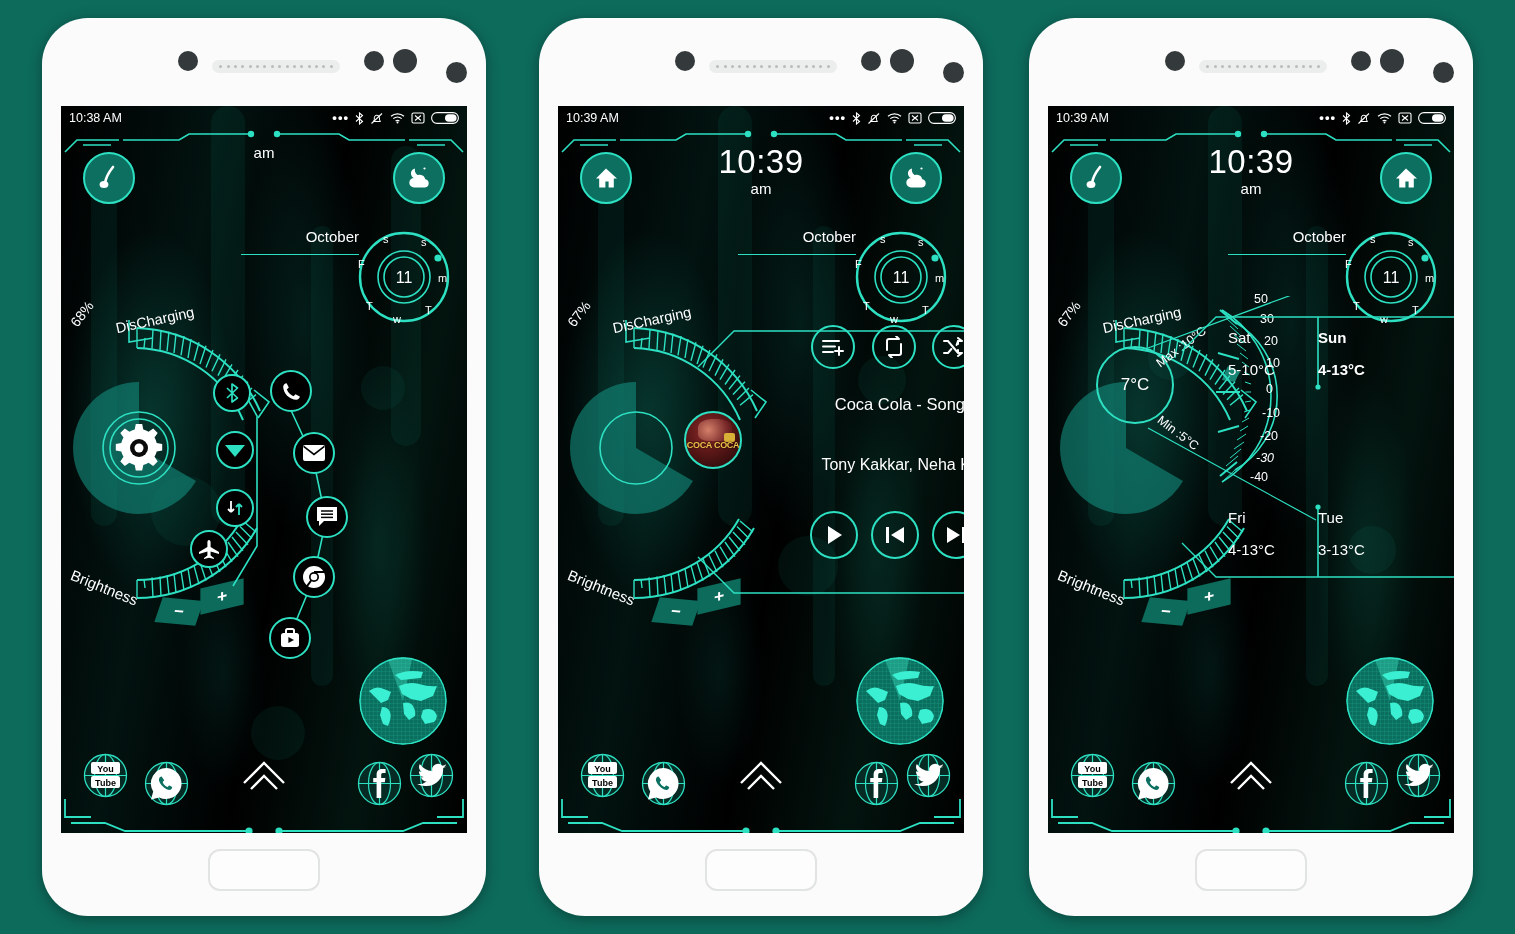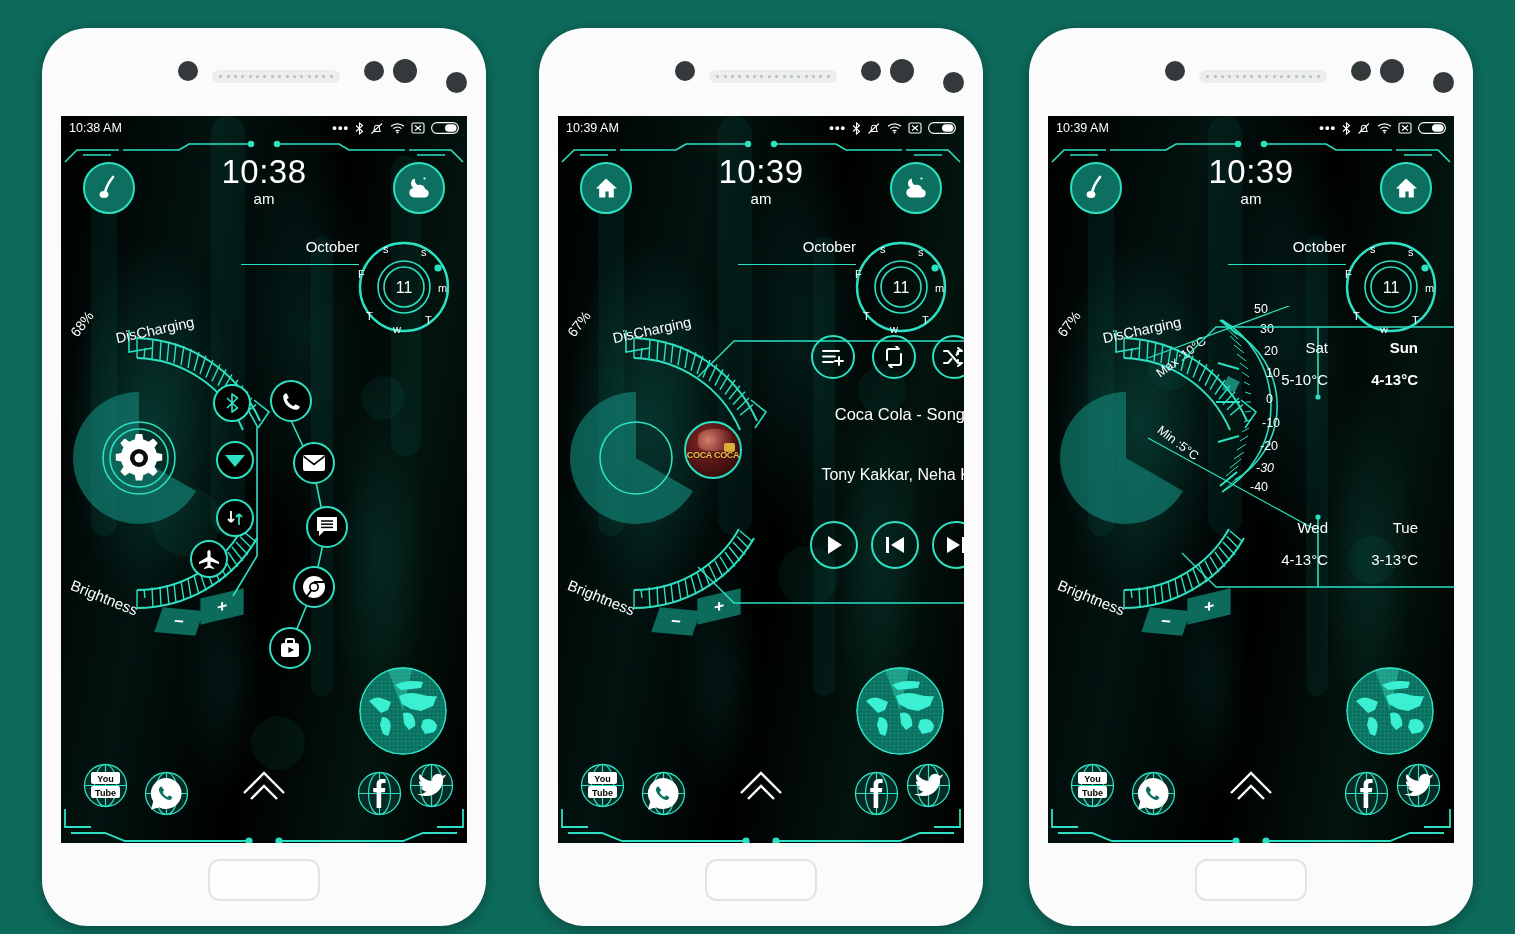--- a/index.html
+++ b/index.html
@@ -2,21 +2,21 @@
 <html><head>
 <meta charset="utf-8">
 <style>
   * { box-sizing: border-box; margin:0; padding:0; }
   html,body{ width:1515px; height:934px; overflow:hidden; }
   body{
     background:#0d6b5c;
     font-family:"Liberation Sans", sans-serif;
     position:relative;
   }
-  .stage{ position:absolute; inset:0;margin-top:10px; }
+  .stage{ position:absolute; inset:0; }
 
   
   .phone{
     position:absolute; top:18px; width:444px; height:898px;
     background:#fbfbfb;
     border-radius:46px;
     box-shadow:0 3px 14px rgba(0,0,0,.35);
   }
   .phone.p1{ left:42px; }
   .phone.p2{ left:539px; }
@@ -170,21 +170,21 @@
     background:radial-gradient(circle at 30% 50%,#d4806a,#7a2a2a 70%,transparent);
     border-radius:40% 40% 30% 30%;
   }
   .albumart .badge{
     position:absolute; right:5px; top:20px; width:11px; height:9px;
     background:#d8b038; border-radius:2px;
   }
 
   
   .wpanel{ position:absolute; left:132px; top:205px; right:0; height:290px; z-index:8; color:#fff; }
-  .wcell{ position:absolute; text-align:right; }
+  .wcell{ position:absolute; text-align:left; }
   .wday{ font-size:15px; }
   .wtemp{ font-size:15px; margin-top:15px; }
   .wcity{ position:absolute; left:0; right:4px; top:106px; text-align:center; font-size:20px; }
   .wcond{ position:absolute; left:0; right:4px; top:175px; text-align:center; font-size:19px; }
 
   .tempgauge{ position:absolute; left:88px; top:190px; width:200px; height:230px; z-index:8; }
   .tg-center{
     position:absolute; left:-40px; top:50px; width:78px; height:78px; border-radius:50%;
     border:2px solid #2de0c2; display:flex; align-items:center; justify-content:center;
     color:#fff; font-size:17px;
@@ -265,21 +265,20 @@
       </div>
 
       <svg class="framelines" viewBox="0 0 406 34">
         <path d="M4 22 L16 10 L58 10 M22 15 L50 15 M62 10 L118 10 L128 4 L190 4" stroke="#2de0c2" stroke-width="1.6" fill="none"></path>
         <circle cx="190" cy="4" r="3.2" fill="#2de0c2"></circle>
         <path d="M402 22 L390 10 L348 10 M384 15 L356 15 M344 10 L288 10 L278 4 L216 4" stroke="#2de0c2" stroke-width="1.6" fill="none"></path>
         <circle cx="216" cy="4" r="3.2" fill="#2de0c2"></circle>
       </svg>
 
       <div class="clockwrap">
-        <div class="t">10:38</div>
         <div class="ampm">am</div>
       </div>
 
       <div class="cornbtn left">
         <svg width="24" height="26" viewBox="0 0 24 26">
             <path d="M16 2 C12 7 9 12 8 18" stroke="#fff" stroke-width="2.6" fill="none" stroke-linecap="round"></path>
             <ellipse cx="7" cy="19.5" rx="4.4" ry="3.6" fill="#fff"></ellipse>
           </svg>
       </div>
       <div class="cornbtn right">
@@ -917,20 +916,21 @@
       <div class="charging">DisCharging</div>
       <div class="brightness">Brightness</div>
       <div class="brbtn brminus">−</div>
       <div class="brbtn brplus">+</div>
 
       <svg class="hub" viewBox="0 0 140 140">
         <path d="M70 70 m0 -66 a66 66 0 1 0 0 132 a66 66 0 0 0 57-33 L70 70 Z" fill="#13897a" opacity=".62"></path>
       </svg>
 
       <div class="tempgauge">
+        <div class="tg-center">7°C</div>
         <div class="tg-lbl tg-max">Max :10°C</div>
         <div class="tg-lbl tg-min">Min :5°C</div>
         <svg style="position:absolute;left:0;top:0;" width="200" height="230" viewBox="0 0 200 230">
           <path d="M12 52 L180 -10 M12 132 L180 224" stroke="#2de0c2" stroke-width="1.2" fill="none"></path>
           <path d="M86 14 A100 100 0 0 1 86 186" stroke="#2de0c2" stroke-width="1.6" fill="none"></path>
           <path d="M99 26 A86 86 0 0 1 99 174" stroke="#2de0c2" stroke-width="1.6" fill="none"></path>
           <path d="M99 86 A86 86 0 0 1 104 76 L92 70 A100 100 0 0 0 86 84 Z" fill="#2de0c2" opacity=".55"></path>
           <g stroke="#2de0c2" stroke-width="1">
             <line x1="86" y1="14" x2="99" y2="26"></line>
               <line x1="90" y1="22" x2="102" y2="33"></line>
@@ -985,21 +985,21 @@
           <div class="wday">Sat</div>
           <div class="wtemp">5-10°C</div>
         </div>
         <div class="wcell" style="left:138px;top:18px;width:100px;font-weight:bold;">
           <div class="wday">Sun</div>
           <div class="wtemp">4-13°C</div>
         </div>
 
 
         <div class="wcell" style="left:48px;top:198px;width:100px;">
-          <div class="wday">Wed</div>
+          <div class="wday">Fri</div>
           <div class="wtemp">4-13°C</div>
         </div>
         <div class="wcell" style="left:138px;top:198px;width:100px;">
           <div class="wday">Tue</div>
           <div class="wtemp">3-13°C</div>
         </div>
       </div>
 
       <svg class="globe" viewBox="0 0 92 92">
         <defs>

